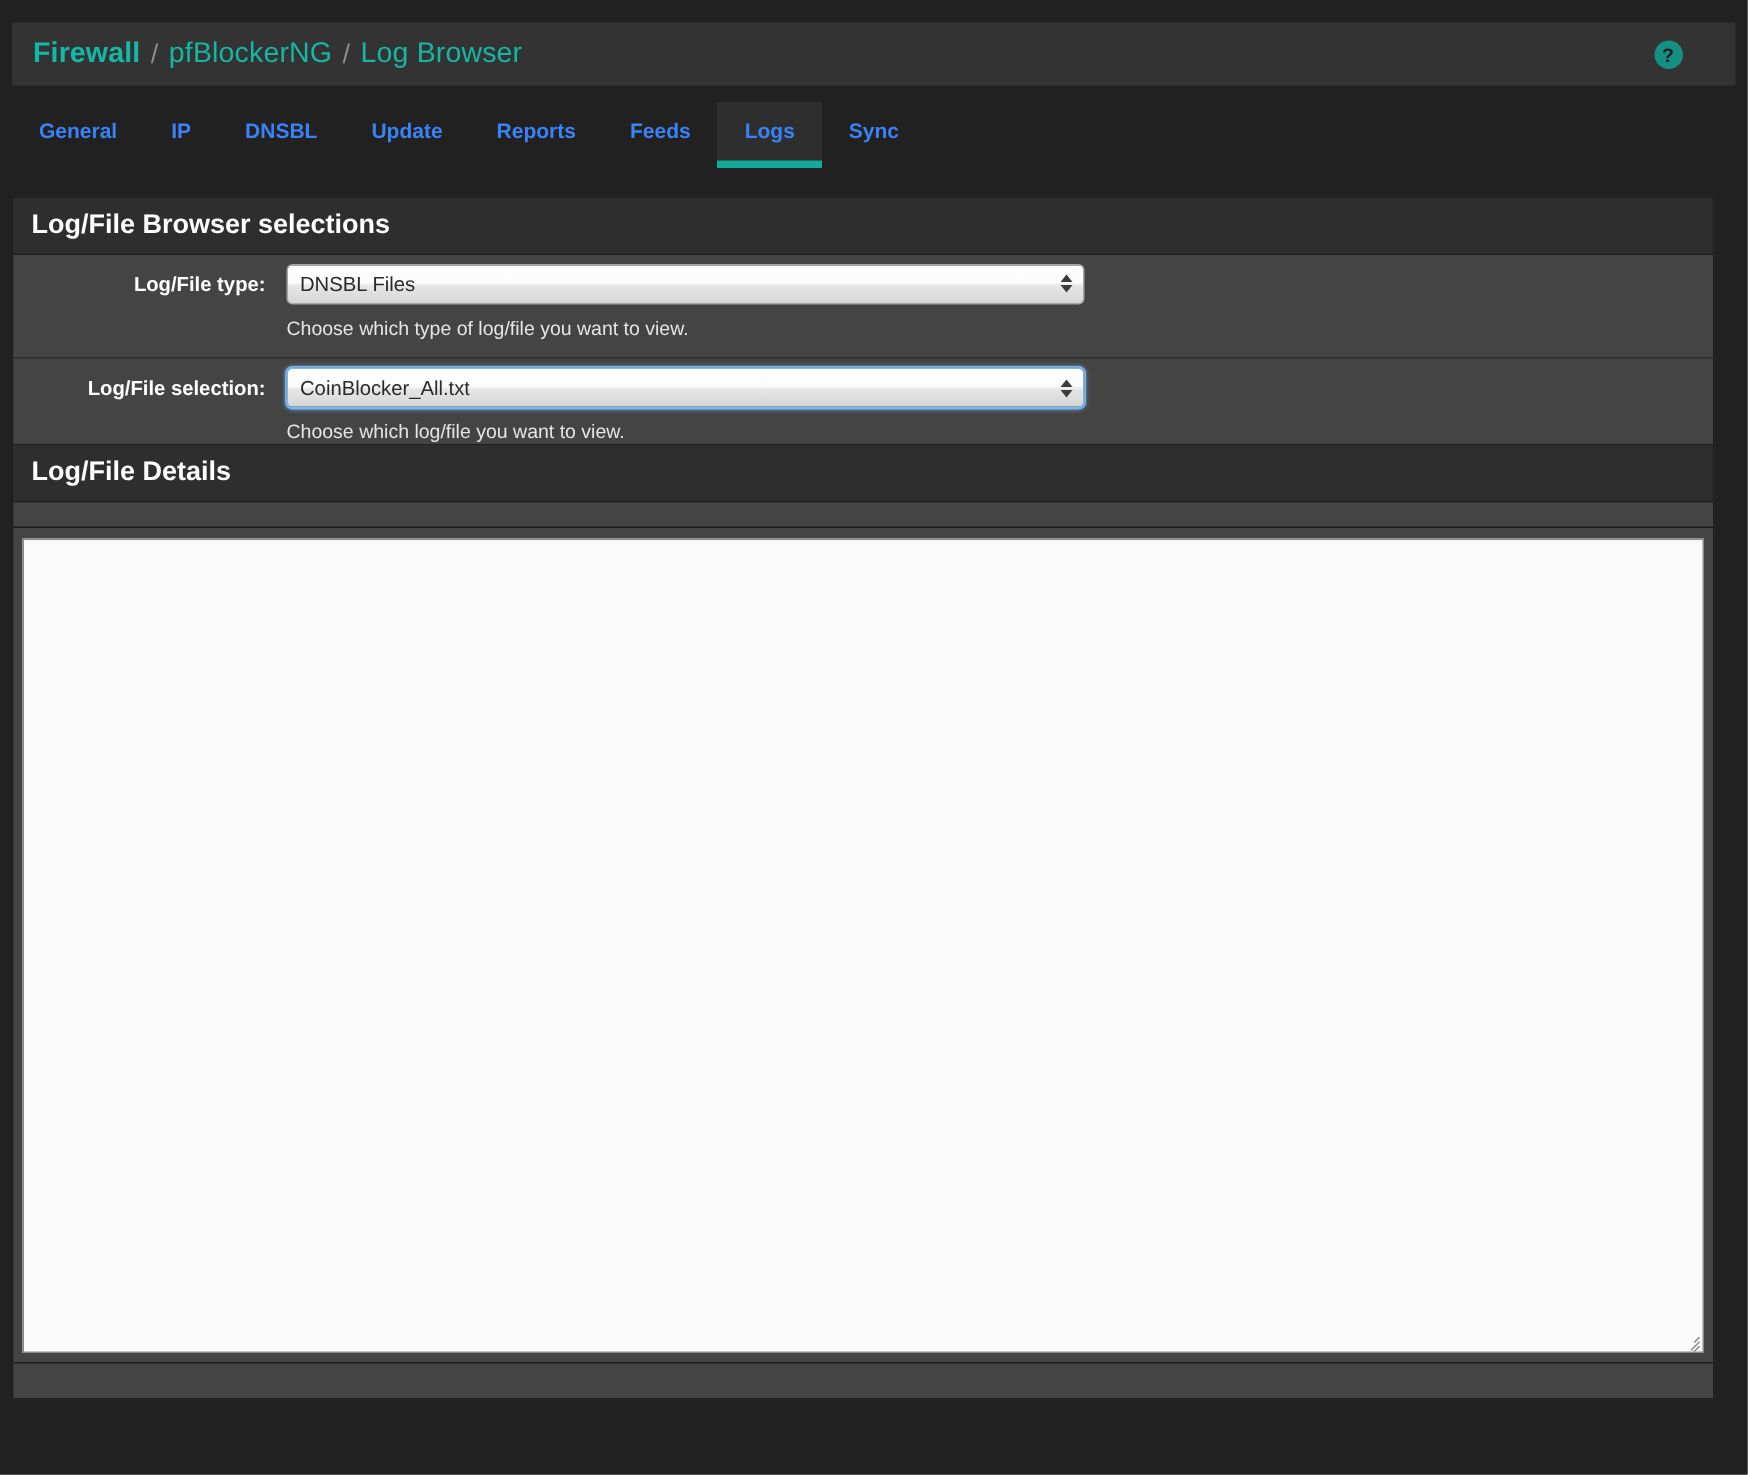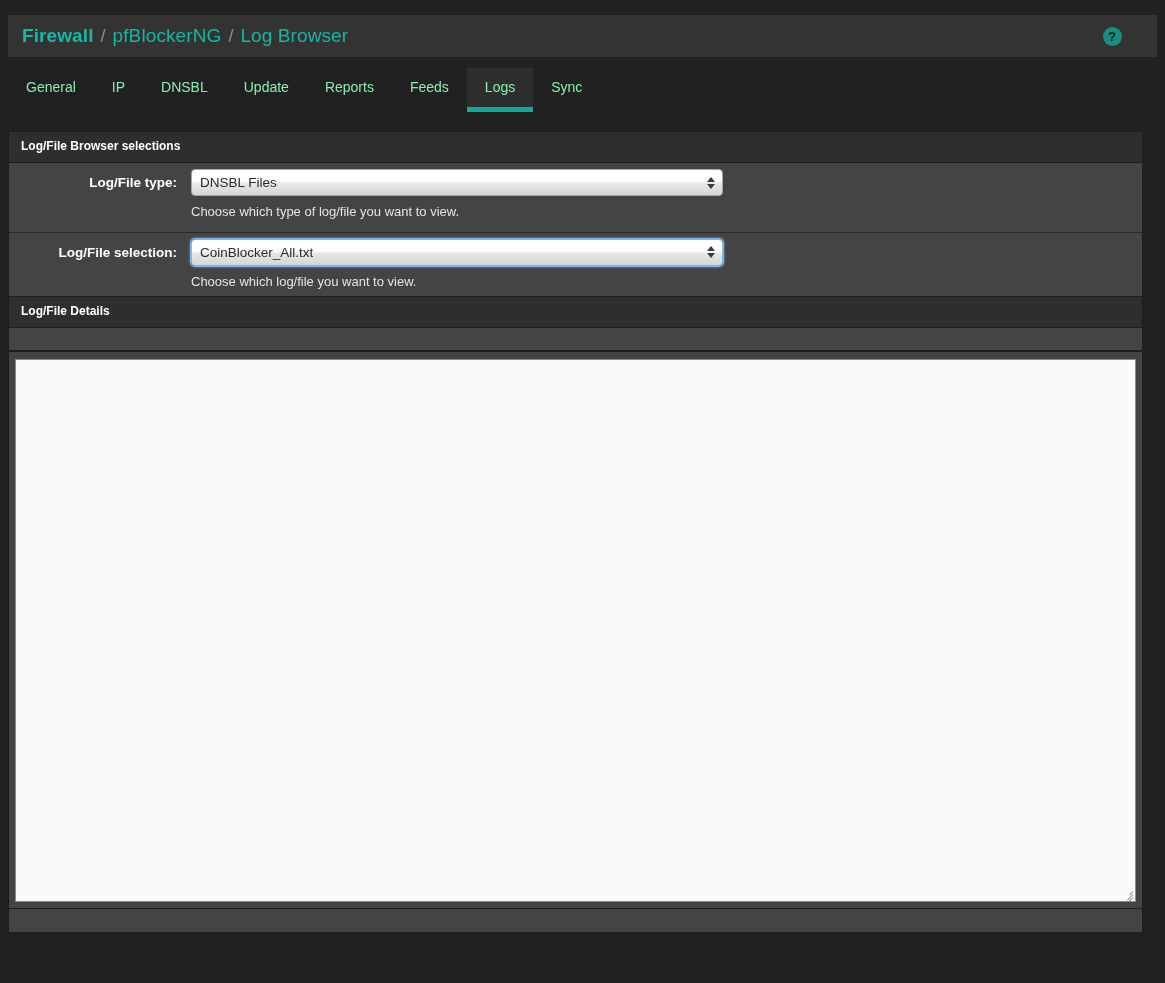--- a/index.html
+++ b/index.html
@@ -73,24 +73,25 @@
     width: 1149px;
     height: 48px;
     display: flex;
     align-items: flex-start;
     background: #212121;
   }
   .tab {
     position: relative;
     padding: 11px 18px 12px;
     font-size: 14px;
-    color: #86efac;
+    color: #3b82f6;
     cursor: pointer;
     white-space: nowrap;
     background: transparent;
+    font-weight: bold;
   }
   .tab.active {
     background: #2e2e2e;
   }
   .tab.active::after {
     content: "";
     position: absolute;
     left: 0;
     right: 0;
     bottom: -5px;
@@ -103,21 +104,21 @@
     position: absolute;
     left: 8px;
     width: 1135px;
     background: #444444;
     border: 1px solid #1d1d1d;
   }
   .panel-heading {
     background: #2e2e2e;
     color: #ffffff;
     font-weight: bold;
-    font-size: 12px;
+    font-size: 18px;
     padding: 8px 12px 9px;
     border-bottom: 1px solid #1d1d1d;
     line-height: 1.1;
   }
   .panel-body { background: #444444; }
 
   
   #panel-selections { top: 131px; }
   .form-row {
     display: flex;

